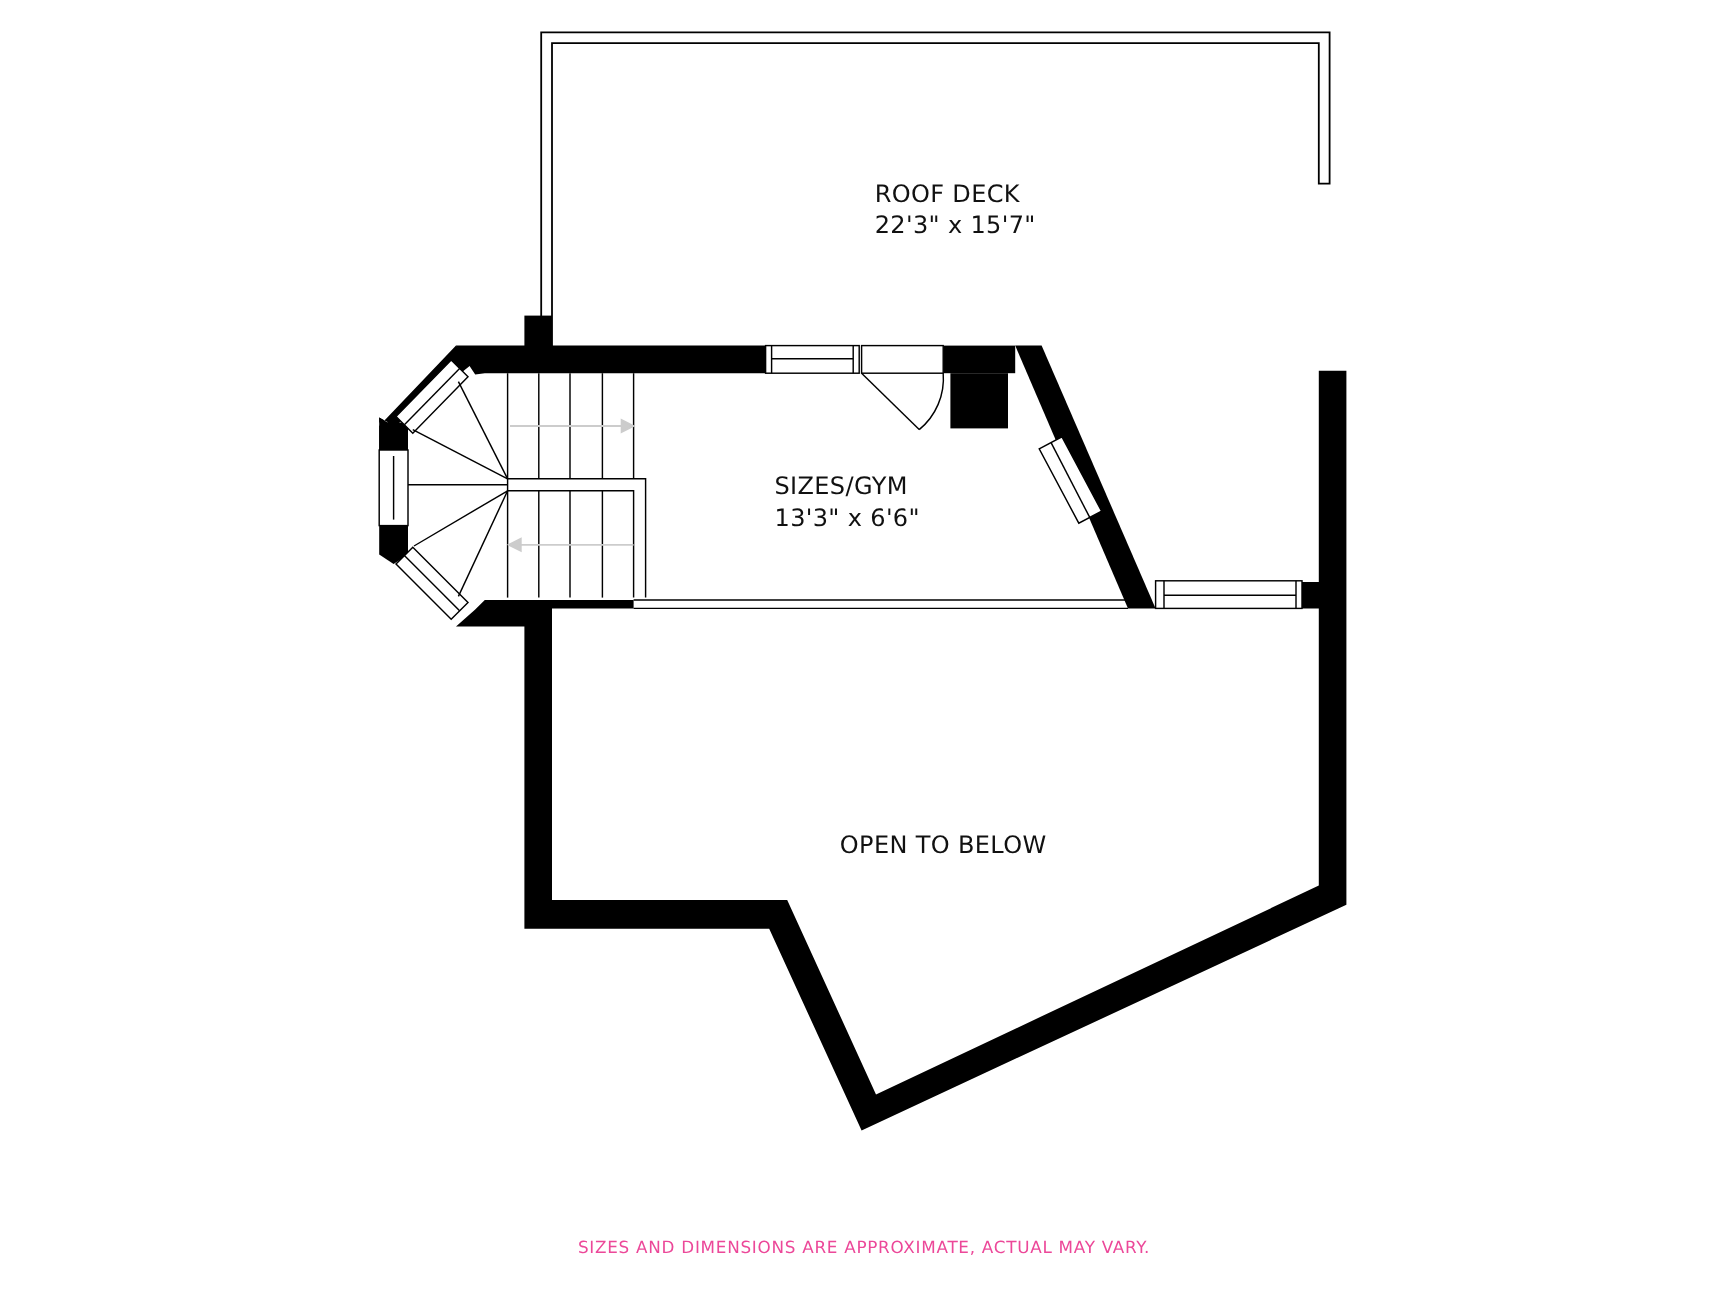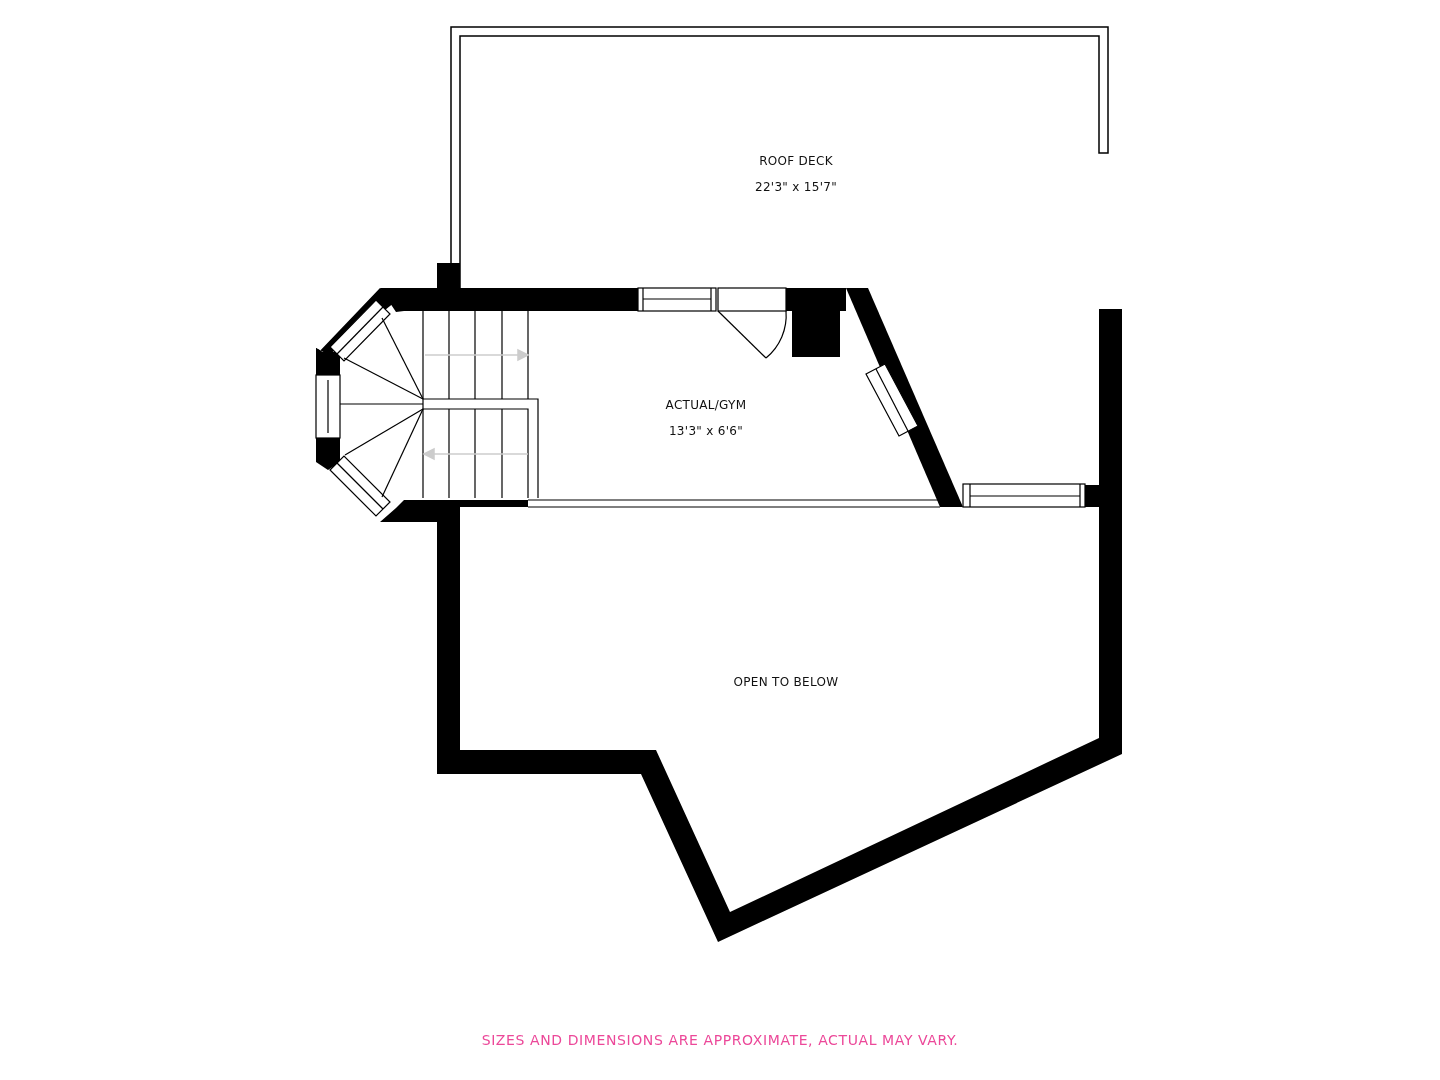--- a/index.html
+++ b/index.html
@@ -1,18 +1,18 @@
 <!DOCTYPE html>
 <html><head>
 <meta charset="utf-8">
 <style>
   html, body { margin:0; padding:0; background:#ffffff; }
   body { width:1440px; height:1080px; position:relative; overflow:hidden; font-family:"DejaVu Sans", sans-serif; }
   svg#plan { position:absolute; left:0; top:0; }
-  .label { position:absolute; color:#111; font-size:12px; text-align:center; line-height:26px; letter-spacing:0.3px; white-space:nowrap; transform:translateX(-50%); }
+  .label { position:absolute; color:#111; font-size:20px; line-height:26px; letter-spacing:0.3px; white-space:nowrap; transform:translateX(-50%); }
   .disclaimer { position:absolute; left:720px; top:1032px; transform:translateX(-50%); color:#ec4899; font-size:14px; letter-spacing:0.6px; white-space:nowrap; }
 </style>
 </head>
 <body>
 
 <svg id="plan" width="1440" height="1080" viewBox="0 0 1440 1080" xmlns="http://www.w3.org/2000/svg">
 
   <g fill="none" stroke="#000" stroke-width="1.5">
     <path d="M451 290 L451 27 L1108 27 L1108 153 L1099 153 L1099 36 L460 36 L460 290"></path>
   </g>
@@ -90,21 +90,21 @@
     <polygon points="424,454 434,449 434,459"></polygon>
   </g>
 </svg>
 
 <div class="label" style="left:796px; top:148px;">
   <div>ROOF DECK</div>
   <div>22'3" x 15'7"</div>
 </div>
 
 <div class="label" style="left:706px; top:392px;">
-  <div>ACTUAL/GYM</div>
+  <div>SIZES/GYM</div>
   <div>13'3" x 6'6"</div>
 </div>
 
-<div class="label" style="left:786px; top:669px;">
+<div class="label" style="left:786px; top:691px;">
   <div>OPEN TO BELOW</div>
 </div>
 
 <div class="disclaimer">SIZES AND DIMENSIONS ARE APPROXIMATE, ACTUAL MAY VARY.</div>
 
 </body></html>

